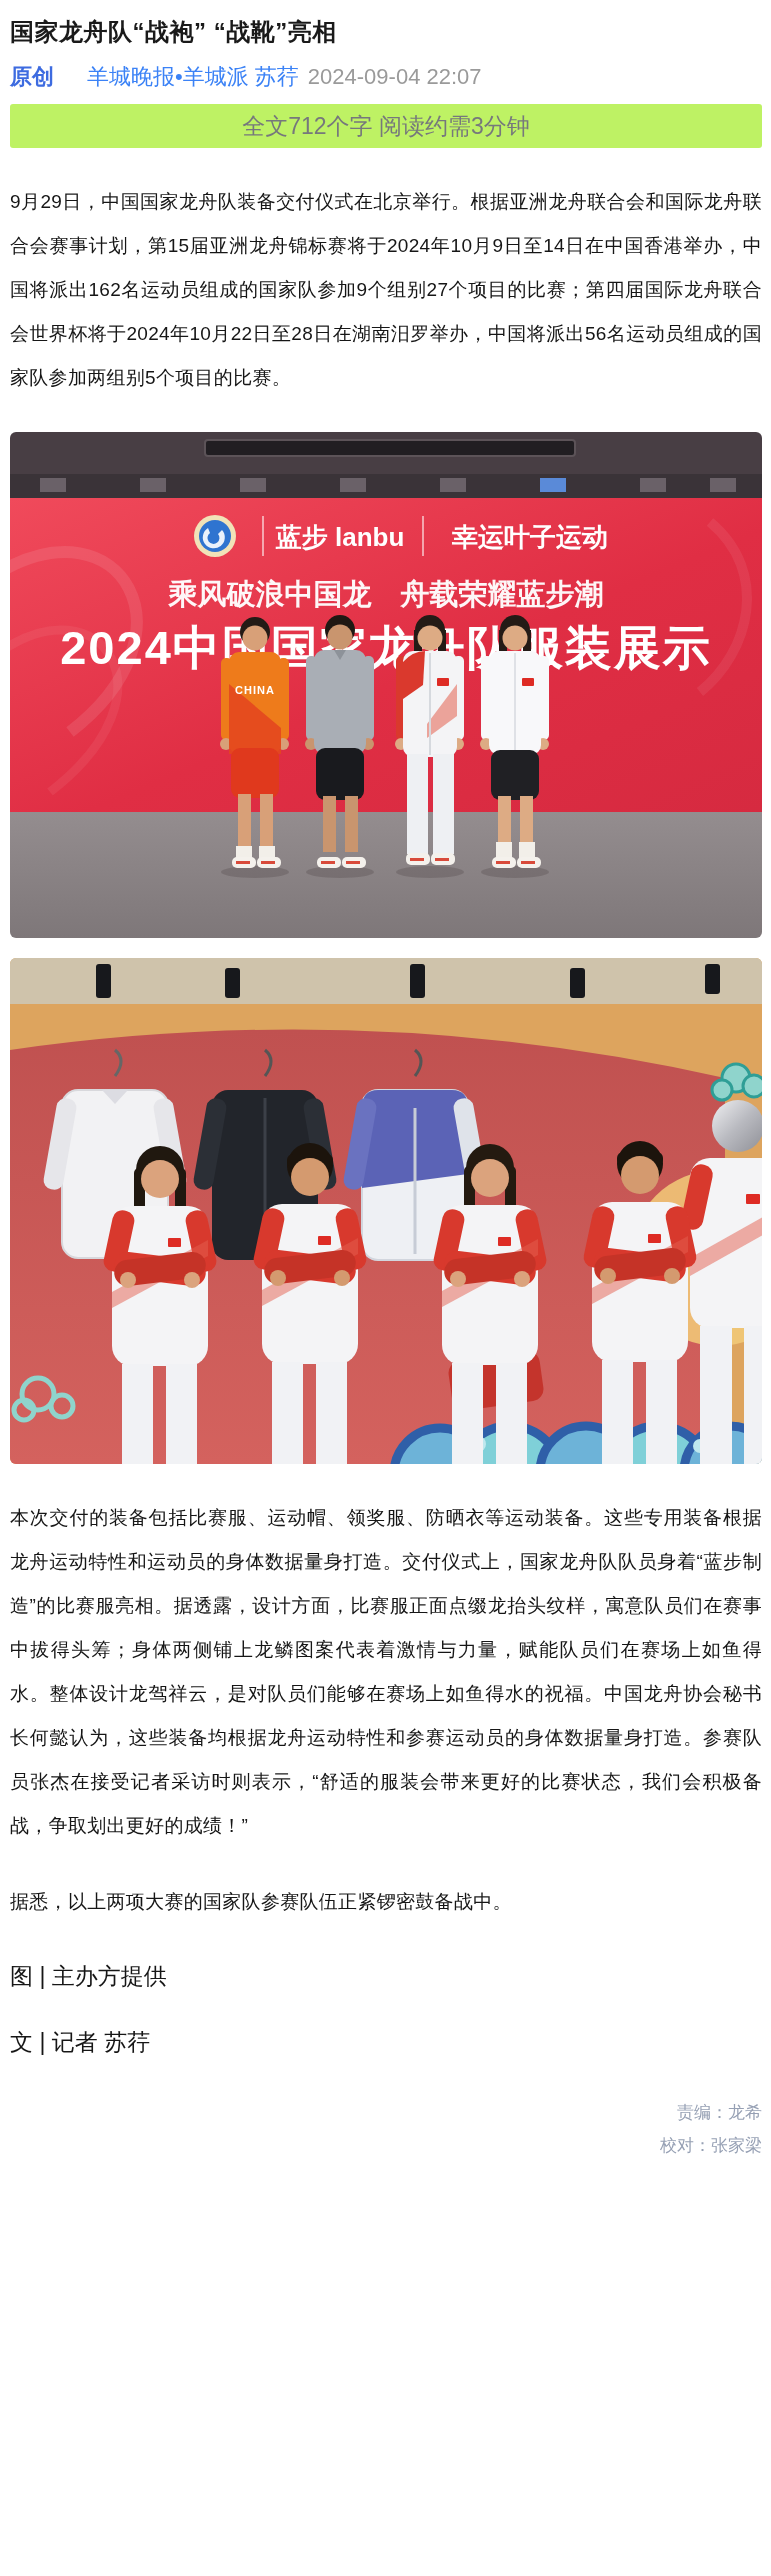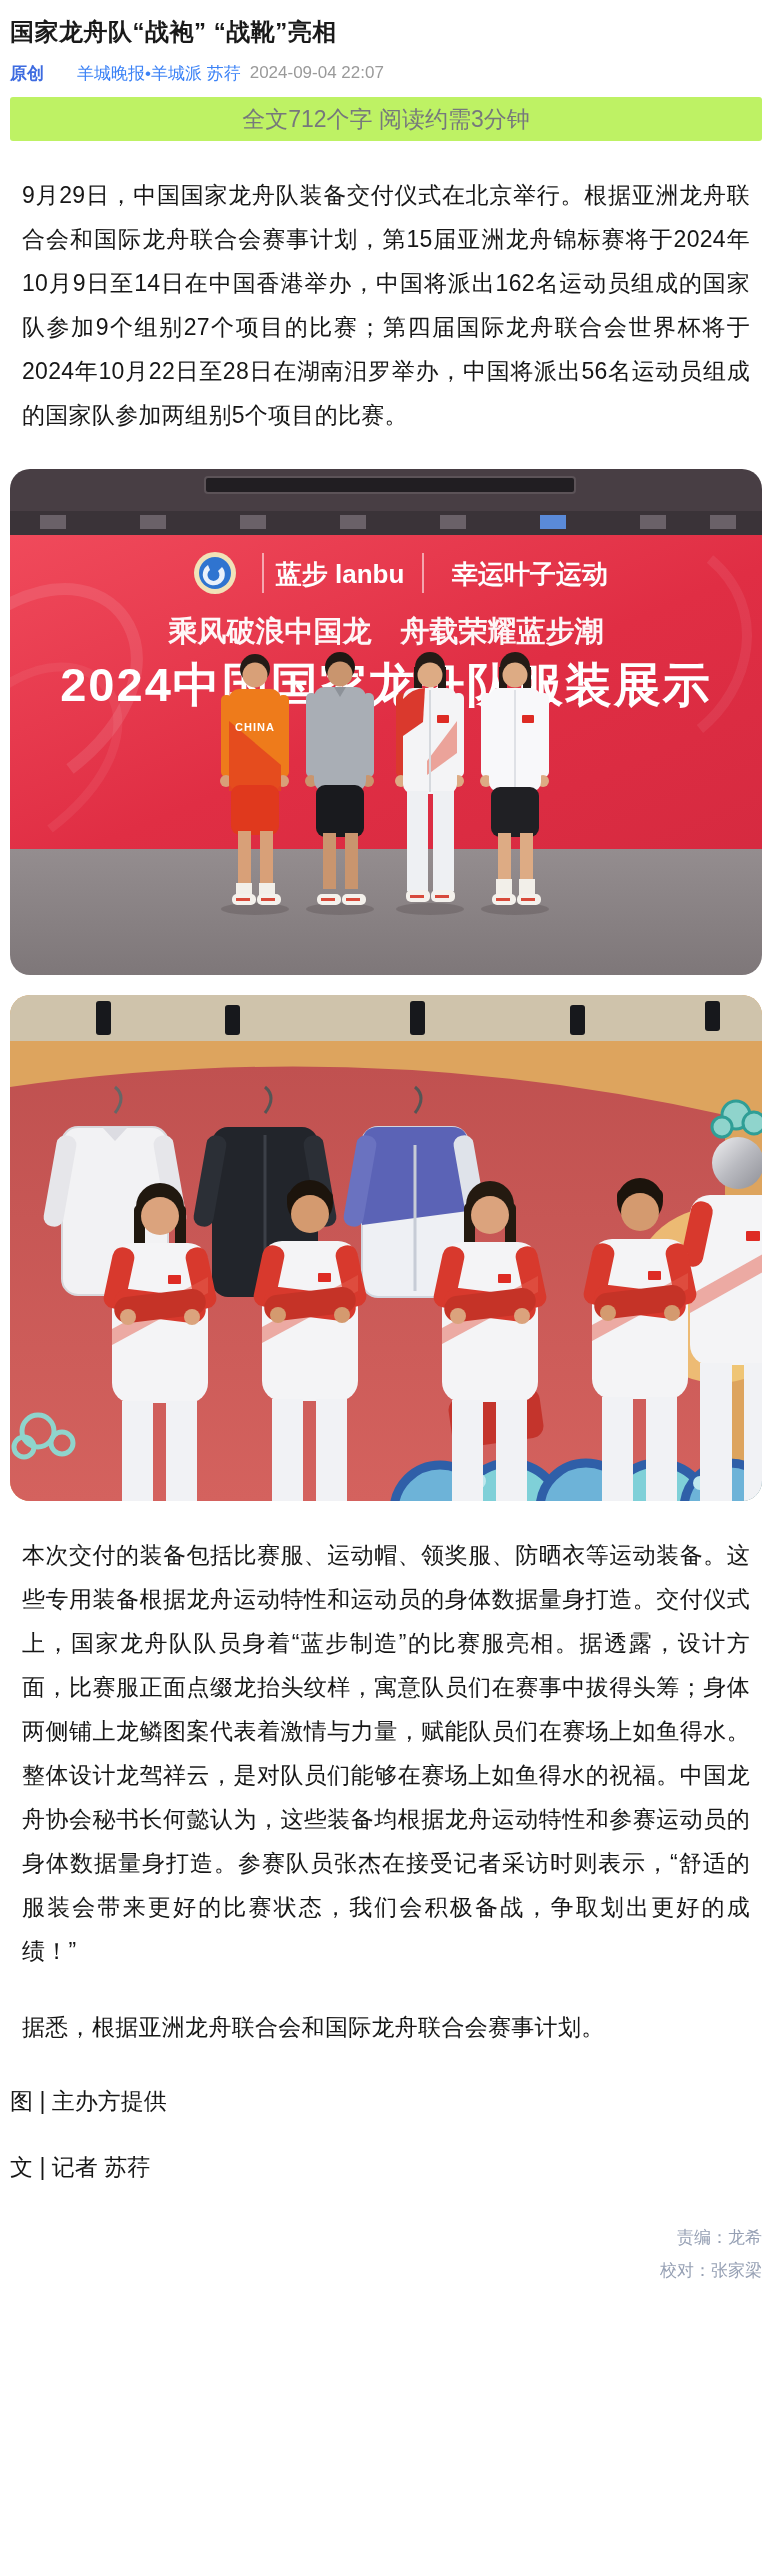--- a/index.html
+++ b/index.html
@@ -1,25 +1,25 @@
 <!DOCTYPE html>
 <html><head>
 <meta charset="utf-8">
 <style>
   html,body{margin:0;padding:0;background:#ffffff;}
   body{width:772px;font-family:"Liberation Sans","DejaVu Sans",sans-serif;color:#141414;}
   .page{padding:0 10px 26px 10px;}
   .title{font-size:24px;font-weight:700;color:#1a1a1a;line-height:1.32;margin:16px 0 14px 0;letter-spacing:0.5px;}
-  .byline{display:flex;align-items:center;gap:9px;font-size:17px;color:#9a9a9a;margin:0 0 12px 0;}
+  .byline{display:flex;align-items:center;gap:9px;font-size:22px;color:#9a9a9a;margin:0 0 12px 0;}
   .badge-original{color:#3d6be0;font-weight:700;}
   .byline-source{color:#3b82f6;margin-left:24px;}
   .info-bar{background:#bef264;border-radius:3px;height:44px;line-height:44px;text-align:center;
             color:#76787c;font-size:23px;}
-  .para{font-size:23px;line-height:44px;color:#161616;text-align:justify;margin:32px 12px;letter-spacing:0.3px;}
-  .photo{margin:20px 0;border-radius:20px;overflow:hidden;line-height:0;}
+  .para{font-size:19px;line-height:44px;color:#161616;text-align:justify;margin:32px 0;letter-spacing:0.3px;}
+  .photo{margin:20px 0;border-radius:6px;overflow:hidden;line-height:0;}
   .photo svg{display:block;width:100%;height:auto;}
   .credit{font-size:23px;line-height:40px;color:#161616;margin:26px 0 0 0;}
   .editors{margin-top:34px;text-align:right;font-size:17px;line-height:33px;color:#96a0b4;}
   .ph-big{font-weight:700;letter-spacing:2px;}
 </style>
 </head>
 <body>
 
 <div class="page">
 
@@ -323,21 +323,21 @@
           <rect x="638" y="276" width="13" height="9" rx="1" fill="#de2b24"></rect>
           <rect x="592" y="402" width="31" height="104" fill="#f1f2f5"></rect>
             <rect x="636" y="402" width="31" height="104" fill="#f1f2f5"></rect>
         </g>
       </g>
     </svg>
   </div>
 
   <p class="para">本次交付的装备包括比赛服、运动帽、领奖服、防晒衣等运动装备。这些专用装备根据龙舟运动特性和运动员的身体数据量身打造。交付仪式上，国家龙舟队队员身着“蓝步制造”的比赛服亮相。据透露，设计方面，比赛服正面点缀龙抬头纹样，寓意队员们在赛事中拔得头筹；身体两侧铺上龙鳞图案代表着激情与力量，赋能队员们在赛场上如鱼得水。整体设计龙驾祥云，是对队员们能够在赛场上如鱼得水的祝福。中国龙舟协会秘书长何懿认为，这些装备均根据龙舟运动特性和参赛运动员的身体数据量身打造。参赛队员张杰在接受记者采访时则表示，“舒适的服装会带来更好的比赛状态，我们会积极备战，争取划出更好的成绩！”</p>
 
-  <p class="para">据悉，根据亚洲龙舟联合会和国际龙舟联合会赛事计划。</p>
+  <p class="para">据悉，以上两项大赛的国家队参赛队伍正紧锣密鼓备战中。</p>
 
   <p class="credit">图 | 主办方提供</p>
   <p class="credit">文 | 记者 苏荇</p>
 
   <div class="editors">
     <div>责编：龙希</div>
     <div>校对：张家梁</div>
   </div>
 
 </div>

